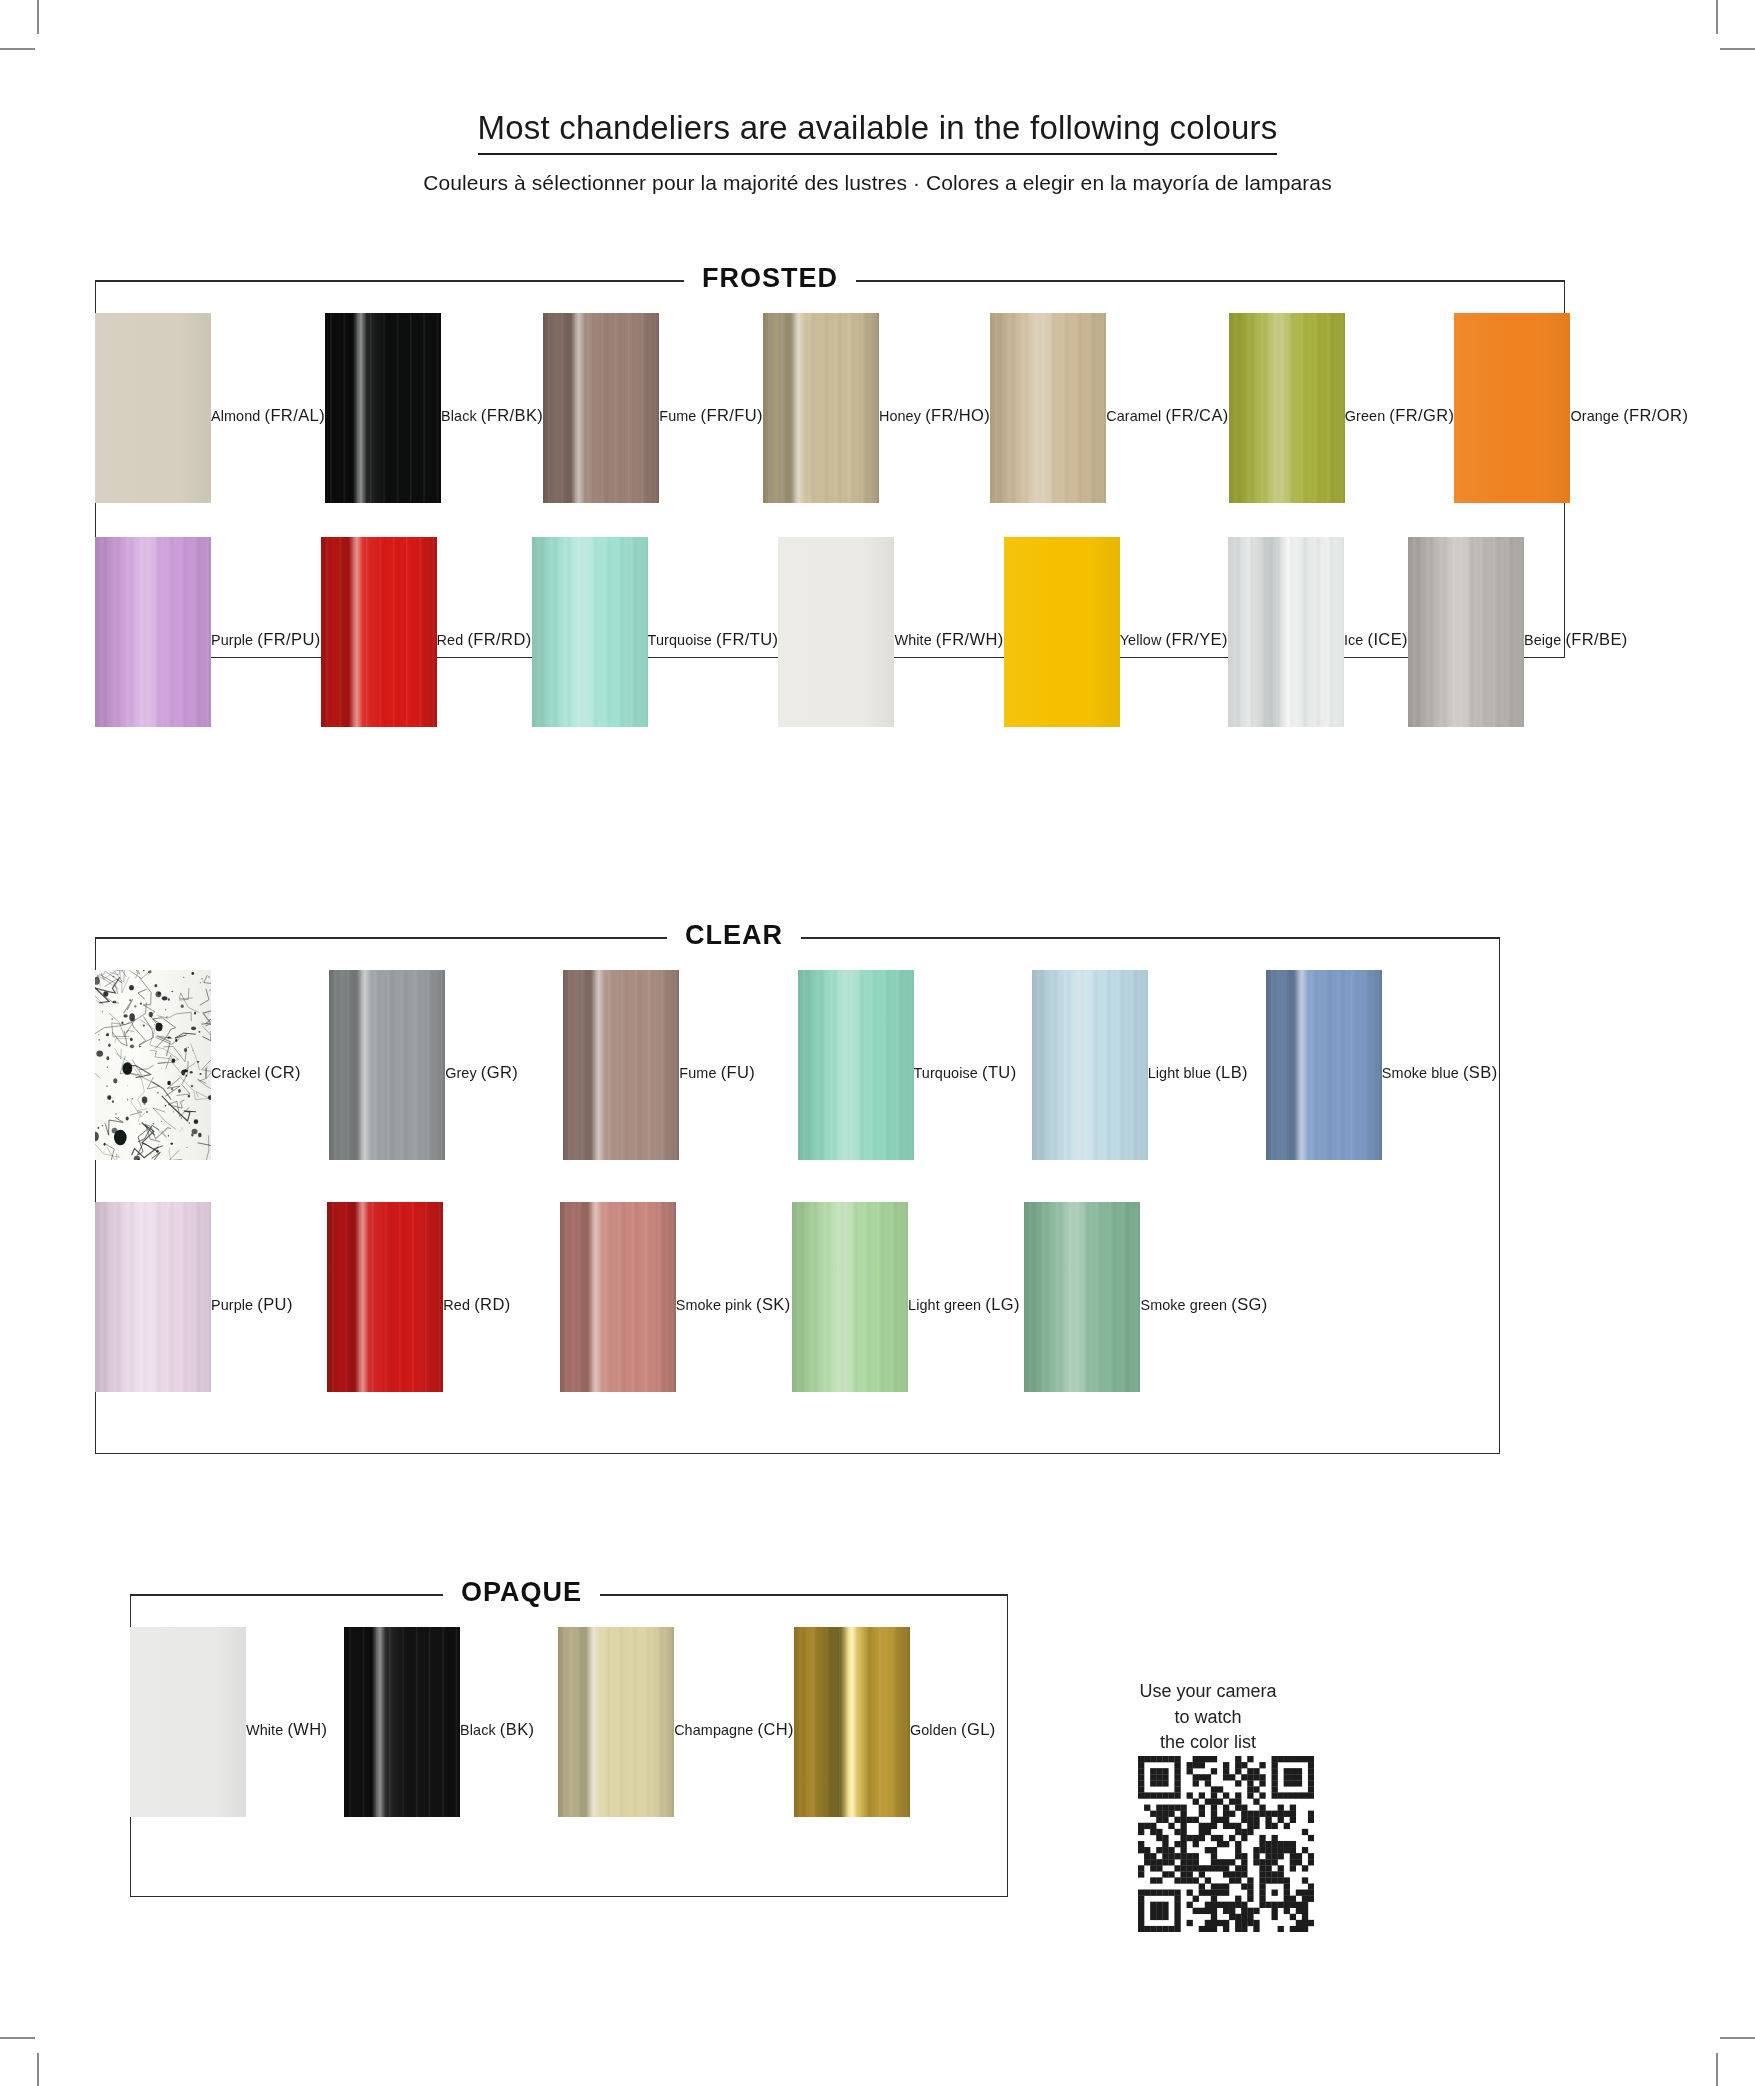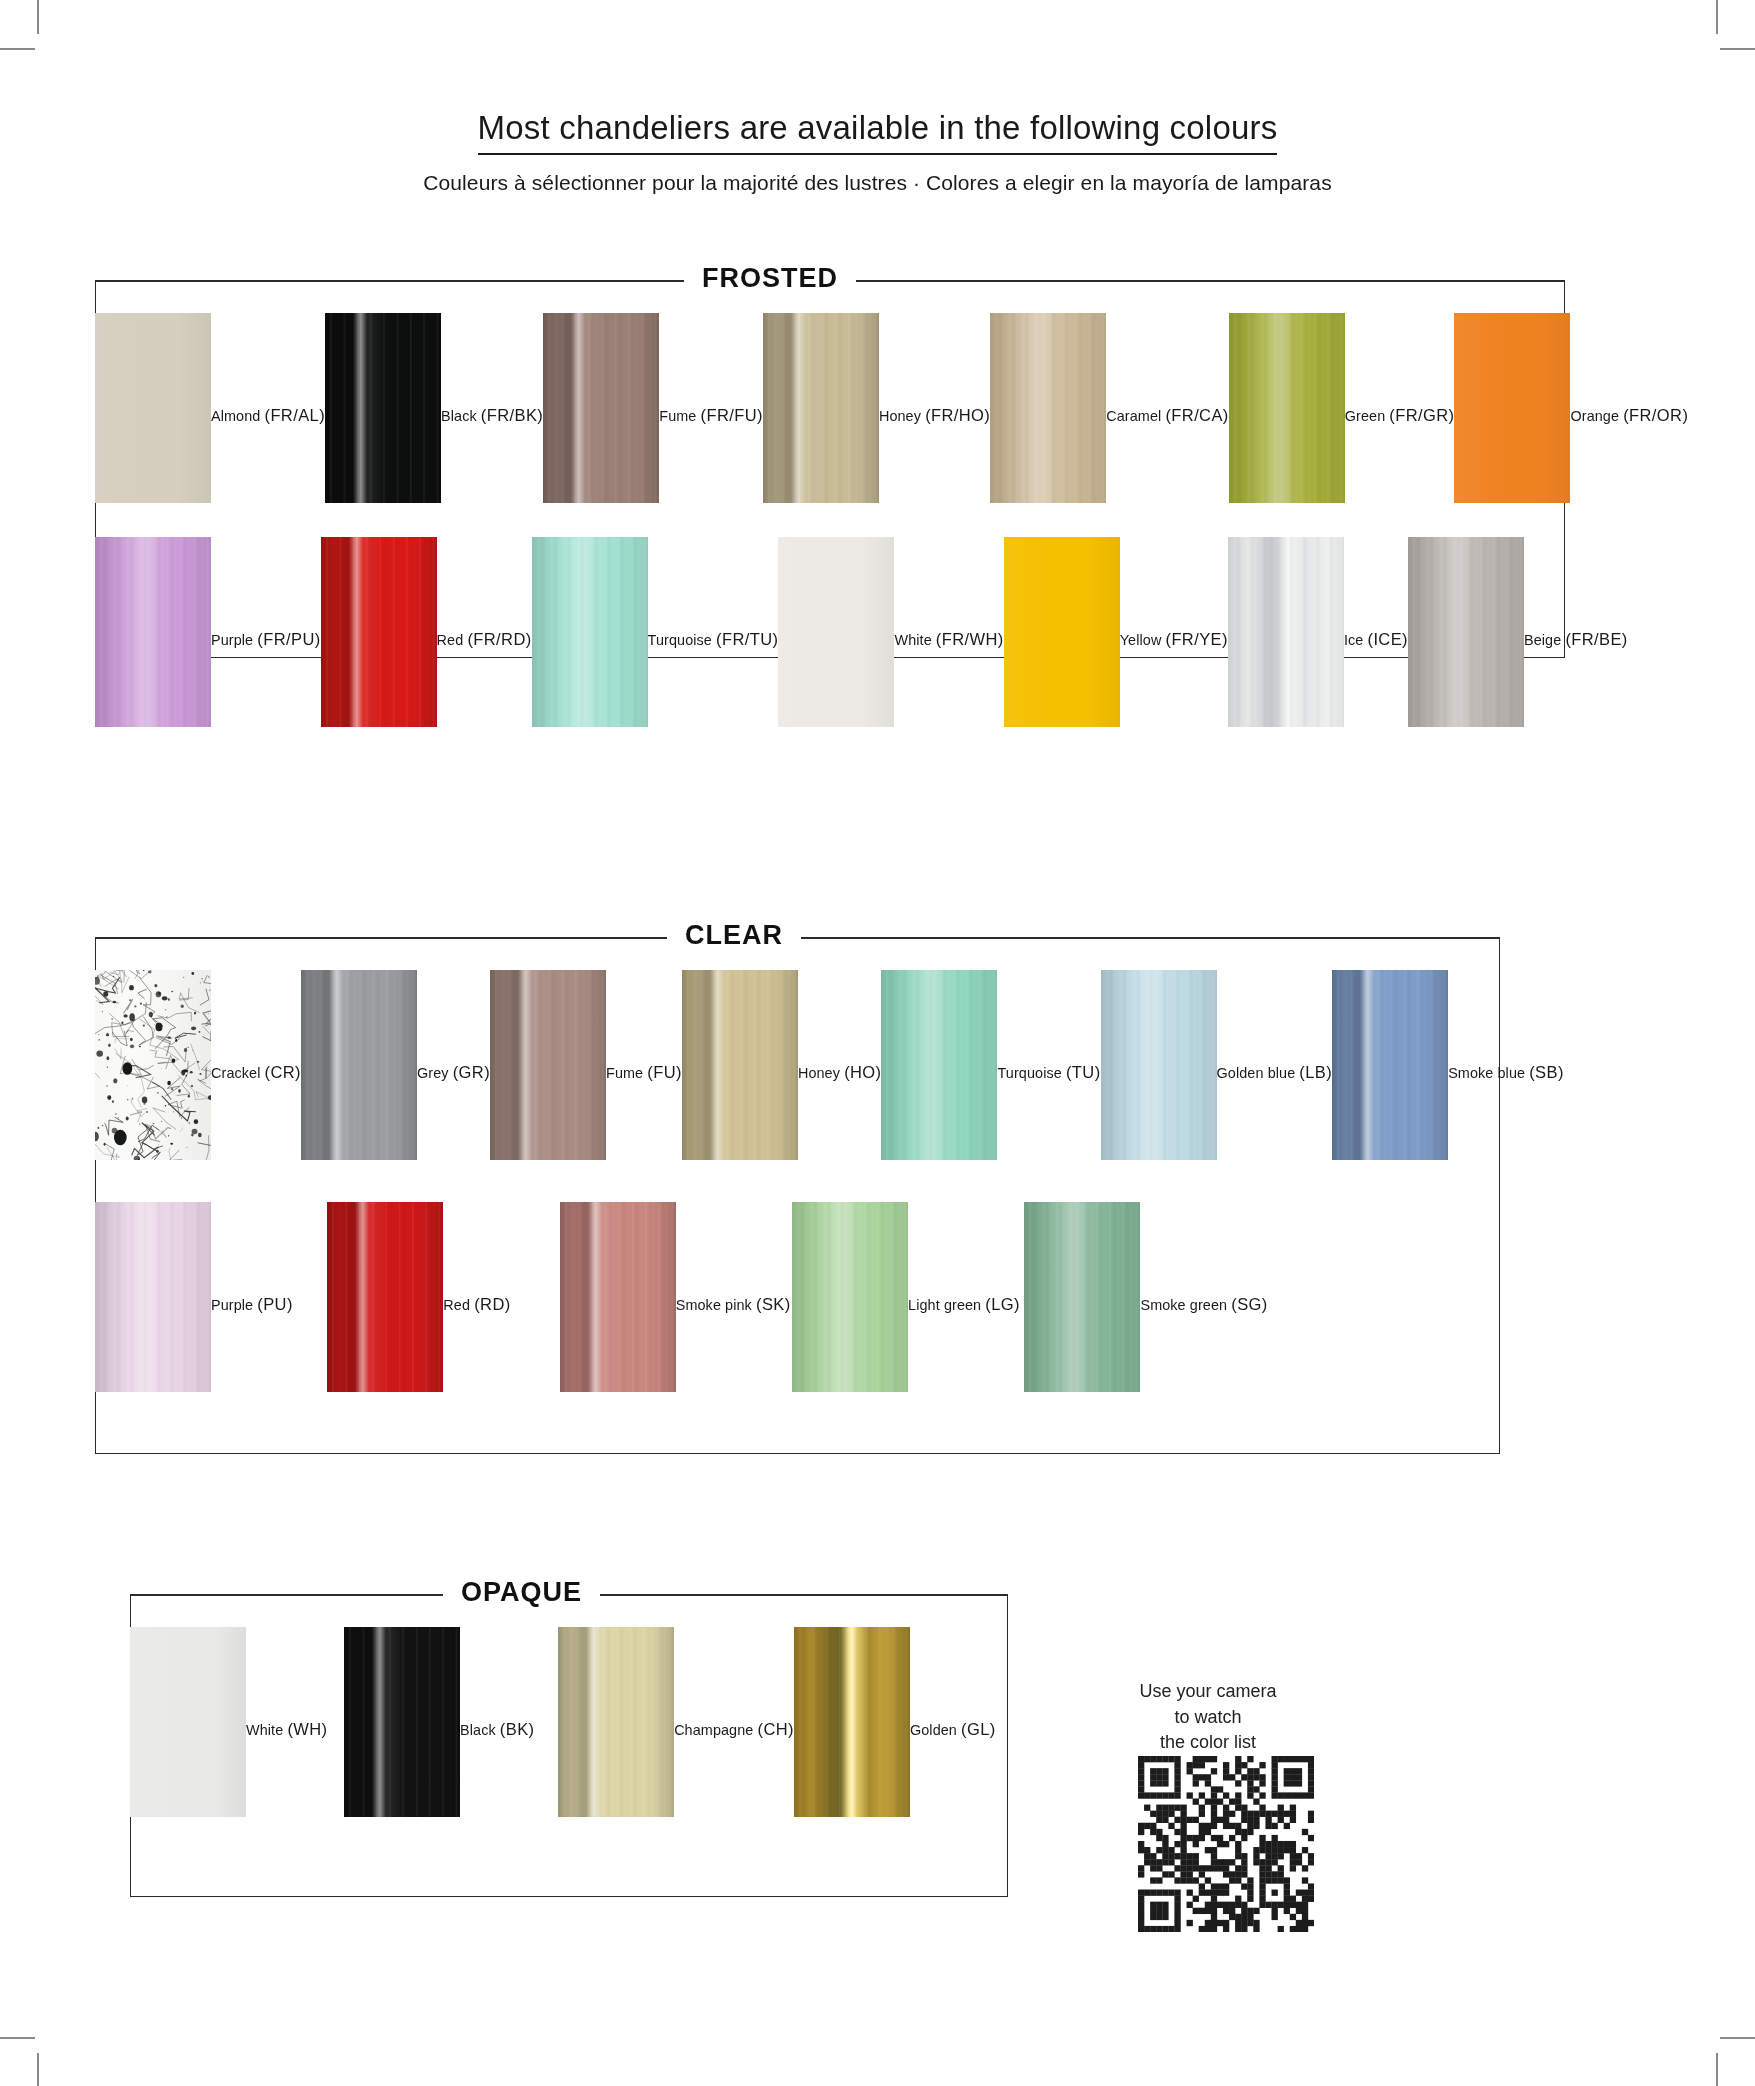--- a/index.html
+++ b/index.html
@@ -399,36 +399,30 @@
               </div>
               <div class="caption"><span>Grey </span><span class="code">(GR)</span></div>
             </div>
             <div class="cell">
               <div class="swatch" style="background: linear-gradient(90deg, rgb(118, 99, 92) 0%, rgb(142, 118, 110) 10%, rgb(125, 104, 97) 24%, rgb(216, 204, 199) 31%, rgb(178, 152, 143) 36%, rgb(169, 141, 131) 52%, rgb(169, 141, 131) 78%, rgb(152, 127, 118) 92%, rgb(135, 113, 105) 100%);">
                 <div style="position: absolute; inset: 0px; background: repeating-linear-gradient(90deg, rgba(255, 255, 255, 0) 0px, rgba(255, 255, 255, 0) 4.9px, rgba(255, 255, 255, 0.07) 5.6px, rgba(255, 255, 255, 0) 7.7px, rgba(0, 0, 0, 0.035) 10.5px, rgba(0, 0, 0, 0) 13.3px);"></div>
               </div>
               <div class="caption"><span>Fume </span><span class="code">(FU)</span></div>
             </div>
             <div class="cell">
-              <div class="swatch" style="background: linear-gradient(90deg, rgb(145, 135, 103) 0%, rgb(174, 162, 123) 10%, rgb(153, 143, 109) 24%, rgb(233, 227, 206) 31%, rgb(212, 199, 158) 36%, rgb(207, 193, 147) 52%, rgb(207, 193, 147) 78%, rgb(186, 174, 132) 92%, rgb(166, 154, 118) 100%);">
-                <div style="position: absolute; inset: 0px; background: repeating-linear-gradient(90deg, rgba(255, 255, 255, 0) 0px, rgba(255, 255, 255, 0) 4.9px, rgba(255, 255, 255, 0.07) 5.6px, rgba(255, 255, 255, 0) 7.7px, rgba(0, 0, 0, 0.035) 10.5px, rgba(0, 0, 0, 0) 13.3px);"></div>
-              </div>
-              <div class="caption"><span>Honey </span><span class="code">(HO)</span></div>
-            </div>
-            <div class="cell">
               <div class="swatch" style="background: linear-gradient(90deg, rgb(122, 184, 163) 0%, rgb(135, 203, 180) 14%, rgb(160, 221, 200) 30%, rgb(187, 230, 215) 44%, rgb(156, 219, 197) 56%, rgb(142, 214, 189) 74%, rgb(131, 197, 174) 100%);">
                 <div style="position: absolute; inset: 0px; background: repeating-linear-gradient(90deg, rgba(255, 255, 255, 0) 0px, rgba(255, 255, 255, 0) 4.9px, rgba(255, 255, 255, 0.07) 5.6px, rgba(255, 255, 255, 0) 7.7px, rgba(0, 0, 0, 0.035) 10.5px, rgba(0, 0, 0, 0) 13.3px);"></div>
               </div>
               <div class="caption"><span>Turquoise </span><span class="code">(TU)</span></div>
             </div>
             <div class="cell">
               <div class="swatch" style="background: linear-gradient(90deg, rgb(162, 187, 195) 0%, rgb(179, 206, 216) 14%, rgb(199, 223, 231) 30%, rgb(215, 232, 238) 44%, rgb(196, 222, 230) 56%, rgb(188, 217, 227) 74%, rgb(173, 200, 209) 100%);">
                 <div style="position: absolute; inset: 0px; background: repeating-linear-gradient(90deg, rgba(255, 255, 255, 0) 0px, rgba(255, 255, 255, 0) 4.9px, rgba(255, 255, 255, 0.07) 5.6px, rgba(255, 255, 255, 0) 7.7px, rgba(0, 0, 0, 0.035) 10.5px, rgba(0, 0, 0, 0) 13.3px);"></div>
               </div>
-              <div class="caption"><span>Golden blue </span><span class="code">(LB)</span></div>
+              <div class="caption"><span>Light blue </span><span class="code">(LB)</span></div>
             </div>
             <div class="cell">
               <div class="swatch" style="background: linear-gradient(90deg, rgb(88, 109, 139) 0%, rgb(105, 131, 167) 10%, rgb(93, 115, 147) 24%, rgb(197, 210, 230) 31%, rgb(138, 166, 205) 36%, rgb(125, 156, 199) 52%, rgb(125, 156, 199) 78%, rgb(113, 140, 179) 92%, rgb(100, 125, 159) 100%);">
                 <div style="position: absolute; inset: 0px; background: repeating-linear-gradient(90deg, rgba(255, 255, 255, 0) 0px, rgba(255, 255, 255, 0) 4.9px, rgba(255, 255, 255, 0.07) 5.6px, rgba(255, 255, 255, 0) 7.7px, rgba(0, 0, 0, 0.035) 10.5px, rgba(0, 0, 0, 0) 13.3px);"></div>
               </div>
               <div class="caption"><span>Smoke blue </span><span class="code">(SB)</span></div>
             </div>
           </div>
           <div class="row" style="top: 264px;">
             <div class="cell">

